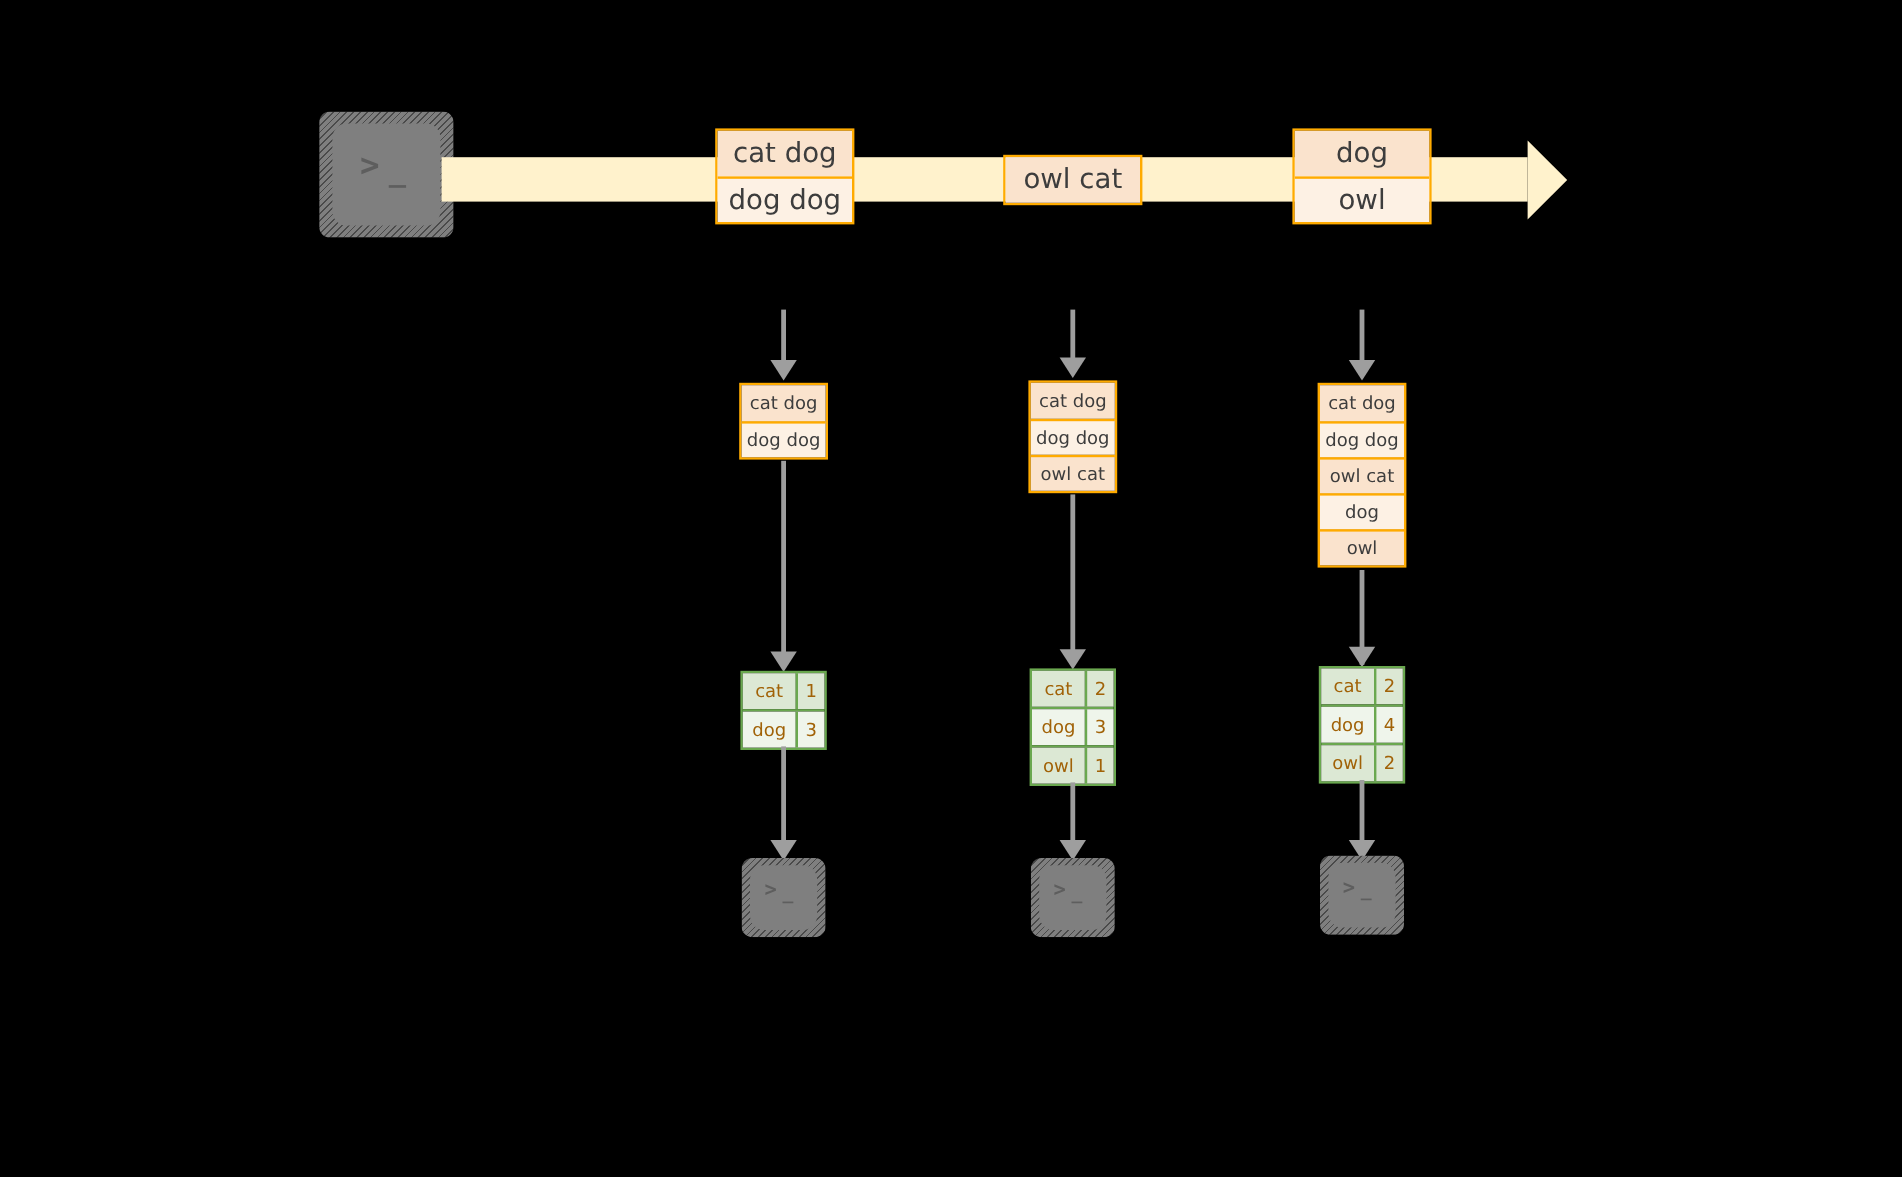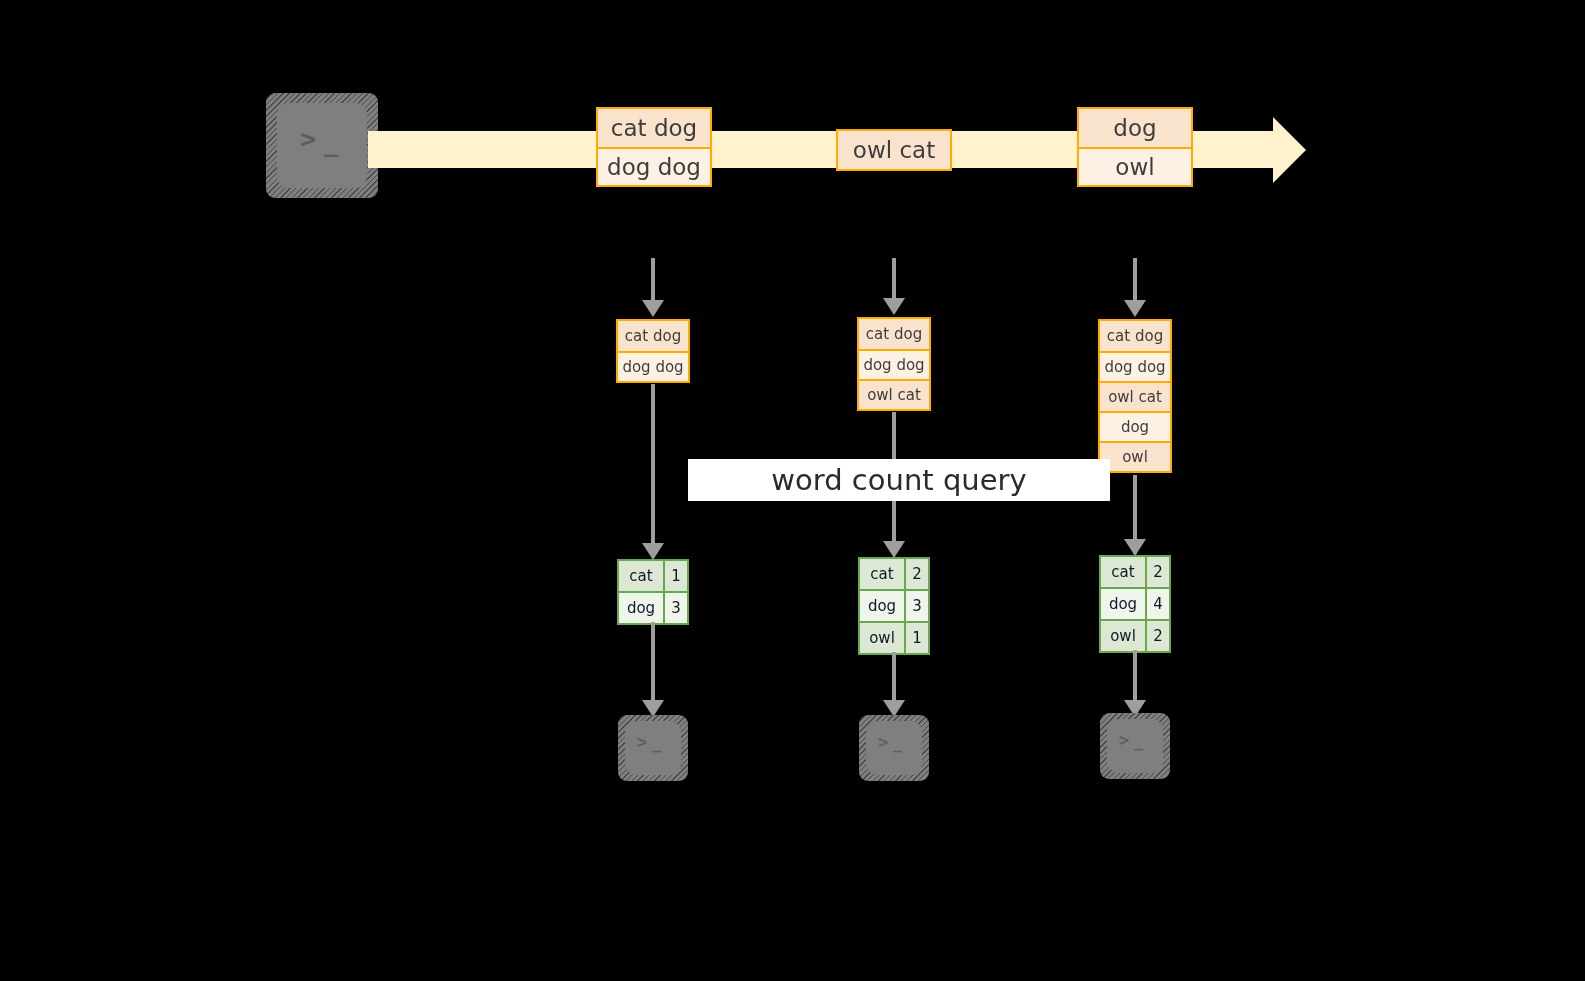--- a/index.html
+++ b/index.html
@@ -102,21 +102,21 @@
     display: flex;
     height: 30px;
   }
   .restable .row + .row { border-top: 2px solid #6aa84f; }
   .restable .k, .restable .v {
     box-sizing: border-box;
     display: flex;
     align-items: center;
     justify-content: center;
     font-size: 15px;
-    color: #0f172a;
+    color: #a16207;
   }
   .restable .k { width: 44px; }
   .restable .v { width: 24px; border-left: 2px solid #6aa84f; }
   .row.shade-a .k, .row.shade-a .v { background: #dce8d4; }
   .row.shade-b .k, .row.shade-b .v { background: #eff5eb; }
 
   
   .vline {
     position: absolute;
     width: 4px;
@@ -281,15 +281,14 @@
   <div class="vline" style="left:1133px; top:650px; height:56px;"></div>
   <div class="varrow" style="left:1124px; top:700px;"></div>
 
   <div class="terminal" style="left:1100px; top:713px; width:70px; height:66px;">
     <div class="hatch"></div>
     <div class="face" style="left:7px; top:6px; right:7px; bottom:6px;"></div>
     <div class="glyph" style="left:19px; top:19px; font-size:17px;">&gt;</div>
     <div class="glyph" style="left:34px; top:22px; font-size:15px;">_</div>
   </div>
 
-  <div class="banner" style="left:688px; top:459px; width:422px; height:42px; font-size:29px;">word count query</div>
 
 </div>
 
 </body></html>

